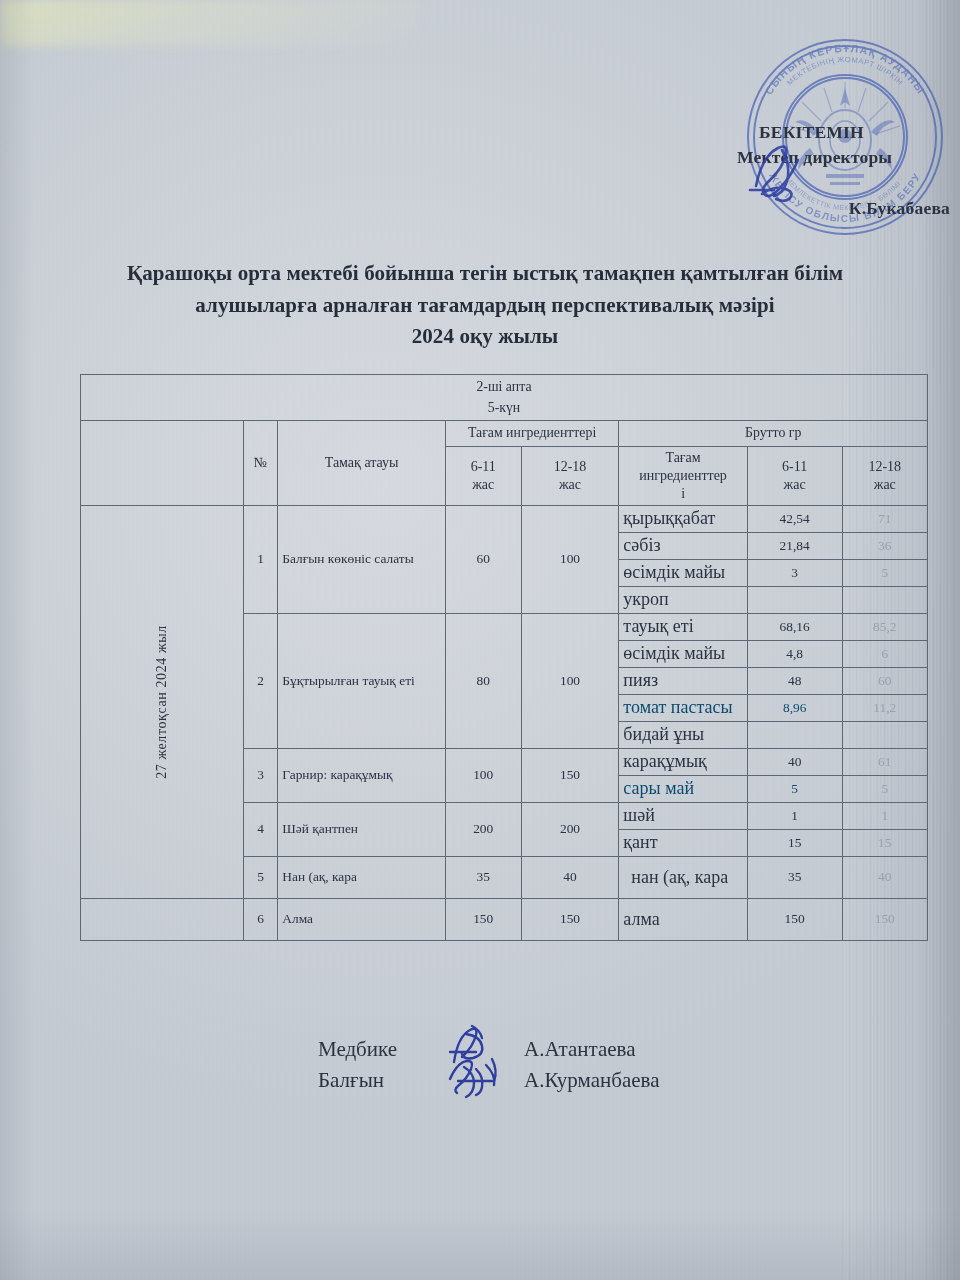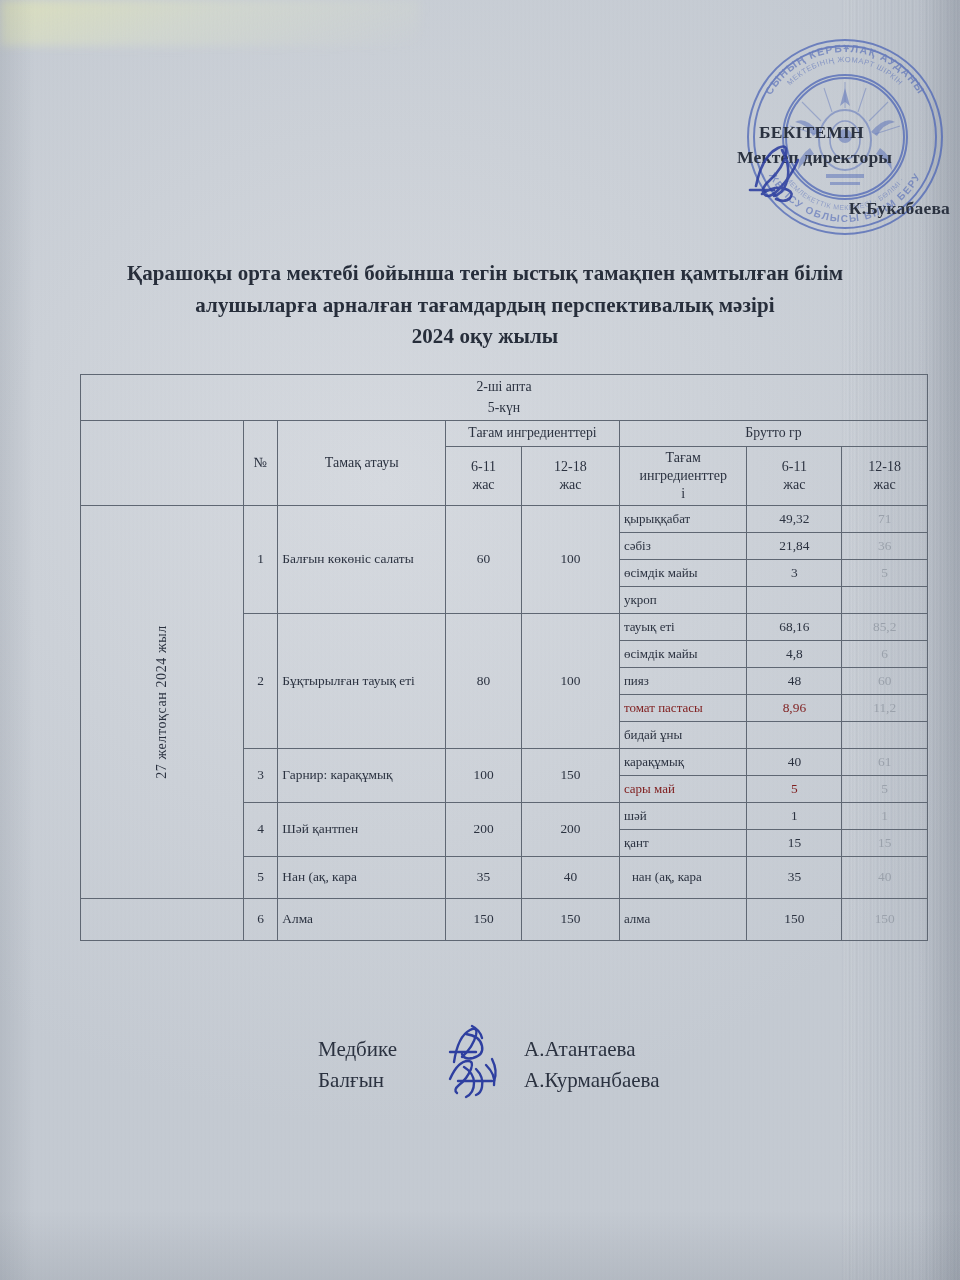--- a/index.html
+++ b/index.html
@@ -179,28 +179,28 @@
   }
   .date-rot {
     display: block;
     white-space: nowrap;
     transform: rotate(-90deg);
     font-size: 14px;
     letter-spacing: 0.6px;
     color: #2b3240;
   }
 
-  .ing-name { text-align: left; padding-left: 7px; font-size: 13px; }
+  .ing-name { text-align: left; padding-left: 7px; font-size: 18px; }
   .ing-name.indent { padding-left: 12px; }
 
   .row-h { height: 27px; }
   .row-tall { height: 42px; }
 
   
-  .faded { color: #7f1d1d; }
+  .faded { color: #0c4a6e; }
   .faded2 { color: #9aa1ab; }
 
   
   .sig-block {
     position: absolute;
     left: 318px;
     top: 1034px;
     z-index: 5;
     font-size: 21px;
     line-height: 1.5;
@@ -350,21 +350,21 @@
 
       <tr class="row-h">
             <td class="date-cell" rowspan="14">
               <span class="date-rot">27 желтоқсан 2024 жыл</span>
             </td>
             <td class="c-ctr" rowspan="4">1</td>
             <td class="c-left" rowspan="4">Балғын көкөніс салаты</td>
             <td class="c-ctr" rowspan="4">60</td>
             <td class="c-ctr" rowspan="4">100</td>
             <td class="ing-name">қырыққабат</td>
-            <td class="c-ctr">49,32</td>
+            <td class="c-ctr">42,54</td>
             <td class="c-ctr faded2">71</td>
           </tr>
           <tr class="row-h">
             <td class="ing-name">сәбіз</td>
             <td class="c-ctr">21,84</td>
             <td class="c-ctr faded2">36</td>
           </tr>
           <tr class="row-h">
             <td class="ing-name">өсімдік майы</td>
             <td class="c-ctr">3</td>

